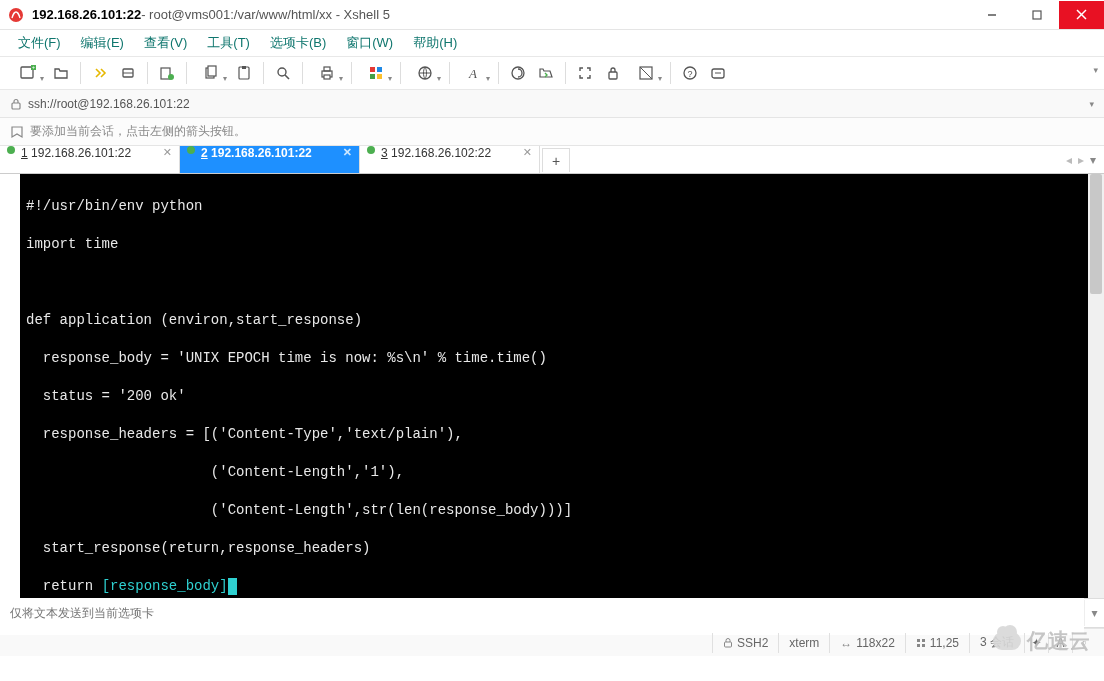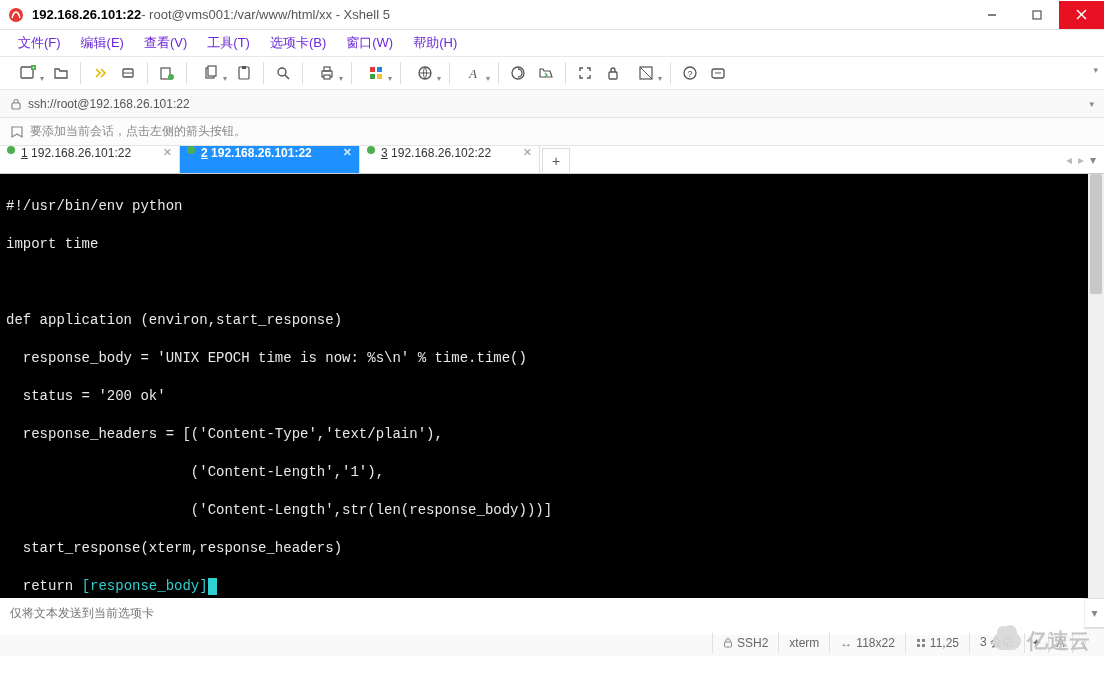--- a/index.html
+++ b/index.html
@@ -8,21 +8,21 @@
 
 .titlebar { height: 30px; background: #fff; display: flex; align-items: center; padding: 0 0 0 8px; border-bottom: 1px solid #e5e5e5; }
 .titlebar .app-icon { width: 16px; height: 16px; margin-right: 8px; display: flex; align-items: center; justify-content: center; }
 .titlebar .title-host { font-weight: bold; font-size: 13px; color: #000; }
 .titlebar .title-rest { font-size: 13px; color: #555; }
 .win-controls { margin-left: auto; display: flex; }
 .win-btn { width: 45px; height: 28px; display: flex; align-items: center; justify-content: center; color: #555; }
 .win-btn.close { background: #e81123; color: #fff; }
 
 
-.menubar { height: 26px; display: flex; align-items: center; padding: 0 10px; gap: 4px; font-size: 13px; color: #6d28d9; }
+.menubar { height: 26px; display: flex; align-items: center; padding: 0 10px; gap: 4px; font-size: 13px; color: #0f766e; }
 .menubar .menu-item { padding: 3px 8px; cursor: default; }
 
 
 .toolbar { height: 34px; display: flex; align-items: center; padding: 0 10px; gap: 2px; border-top: 1px solid #e8e8e8; border-bottom: 1px solid #e8e8e8; position: relative; }
 .tool-btn { width: 26px; height: 26px; display: flex; align-items: center; justify-content: center; color: #555; position: relative; }
 .tool-btn.wdd { width: 36px; }
 .tool-sep { width: 1px; height: 22px; background: #ddd; margin: 0 4px; }
 .tool-dd { font-size: 8px; color: #888; position: absolute; right: 2px; bottom: 3px; }
 
 
@@ -38,21 +38,21 @@
 .sess-tab { display: flex; align-items: flex-start; padding: 0 7px; border-right: 1px solid #ddd; font-size: 12px; color: #333; gap: 6px; min-width: 180px; position: relative; }
 .sess-tab.active { background: #1e90ff; color: #fff; font-weight: bold; }
 .sess-tab .dot { width: 8px; height: 8px; border-radius: 50%; background: #4caf50; }
 .sess-tab .tab-x { margin-left: auto; color: #999; font-size: 11px; padding-left: 8px; }
 .sess-tab.active .tab-x { color: #cfe8ff; }
 .sess-tab u { text-decoration: underline; }
 .add-tab { width: 28px; display: flex; align-items: center; justify-content: center; border: 1px solid #ddd; border-bottom: none; margin-left: 2px; margin-top: 2px; height: 24px; font-size: 14px; color: #555; }
 .tab-nav { margin-left: auto; display: flex; align-items: center; padding: 0 8px; color: #bbb; gap: 6px; }
 
 
-.terminal-wrap { position: relative; height: 424px; background: #000; }
+.terminal-wrap { position: relative; height: 424px; background: #000; margin-left: 20px; }
 .terminal { position: absolute; inset: 0; right: 16px; background: #000; color: #ccc; font-family: "Consolas","Courier New",monospace; font-size: 14px; line-height: 19px; padding: 4px 6px; white-space: pre; overflow: hidden; }
 .term-scroll { position: absolute; right: 0; top: 0; bottom: 0; width: 16px; background: #f0f0f0; }
 .term-scroll .thumb { position: absolute; left: 2px; right: 2px; top: 0; height: 120px; background: #c8c8c8; border-radius: 2px; }
 .term-line { height: 19px; }
 .c-white { color: #e8e8e8; }
 .c-cyan { color: #2fd0d0; }
 .cursor { background: #2fd0d0; display: inline-block; width: 9px; height: 17px; vertical-align: middle; }
 
 
 .inputbar { height: 30px; border-top: 1px solid #ddd; border-bottom: 1px solid #ddd; display: flex; align-items: center; background: #fff; }
@@ -300,21 +300,21 @@
   <div class="terminal">
 <div class="term-line c-white">#!/usr/bin/env python</div>
 <div class="term-line c-white">import time</div>
 <div class="term-line"></div>
 <div class="term-line c-white">def application (environ,start_response)</div>
 <div class="term-line c-white">  response_body = 'UNIX EPOCH time is now: %s\n' % time.time()</div>
 <div class="term-line c-white">  status = '200 ok'</div>
 <div class="term-line c-white">  response_headers = [('Content-Type','text/plain'),</div>
 <div class="term-line c-white">                      ('Content-Length','1'),</div>
 <div class="term-line c-white">                      ('Content-Length',str(len(response_body)))]</div>
-<div class="term-line c-white">  start_response(xterm,response_headers)</div>
+<div class="term-line c-white">  start_response(return,response_headers)</div>
 <div class="term-line"><span class="c-white">  return </span><span class="c-cyan">[response_body]</span><span class="cursor"></span></div>
 
 
 
 
 
 
 
 
 

